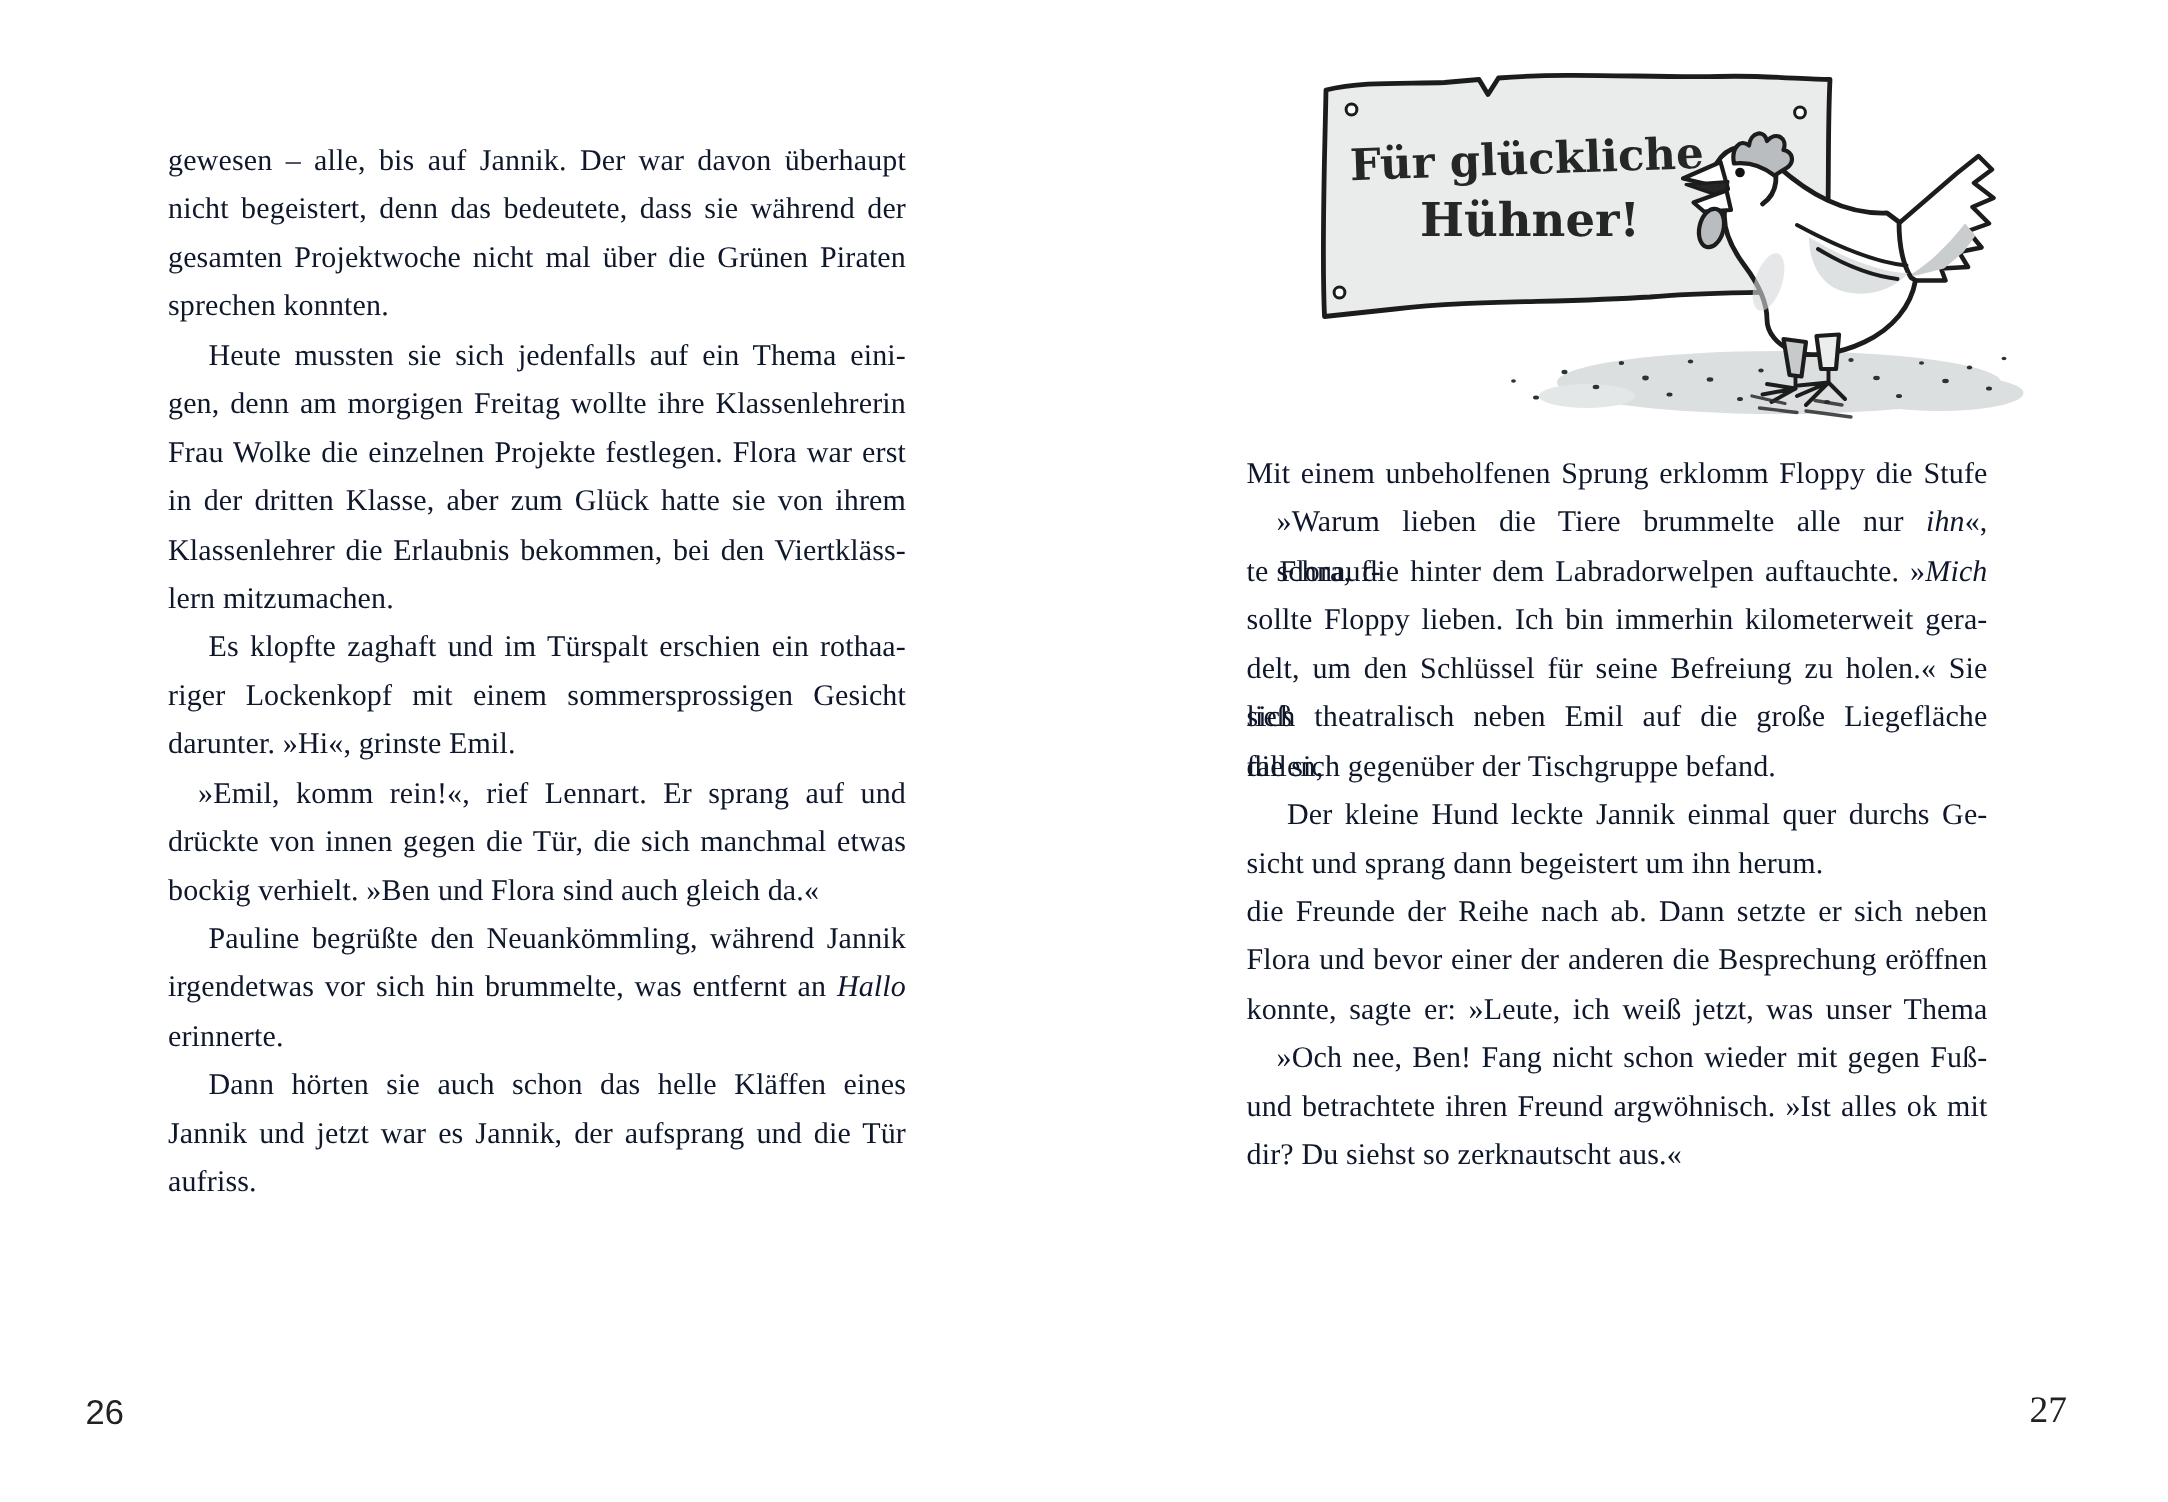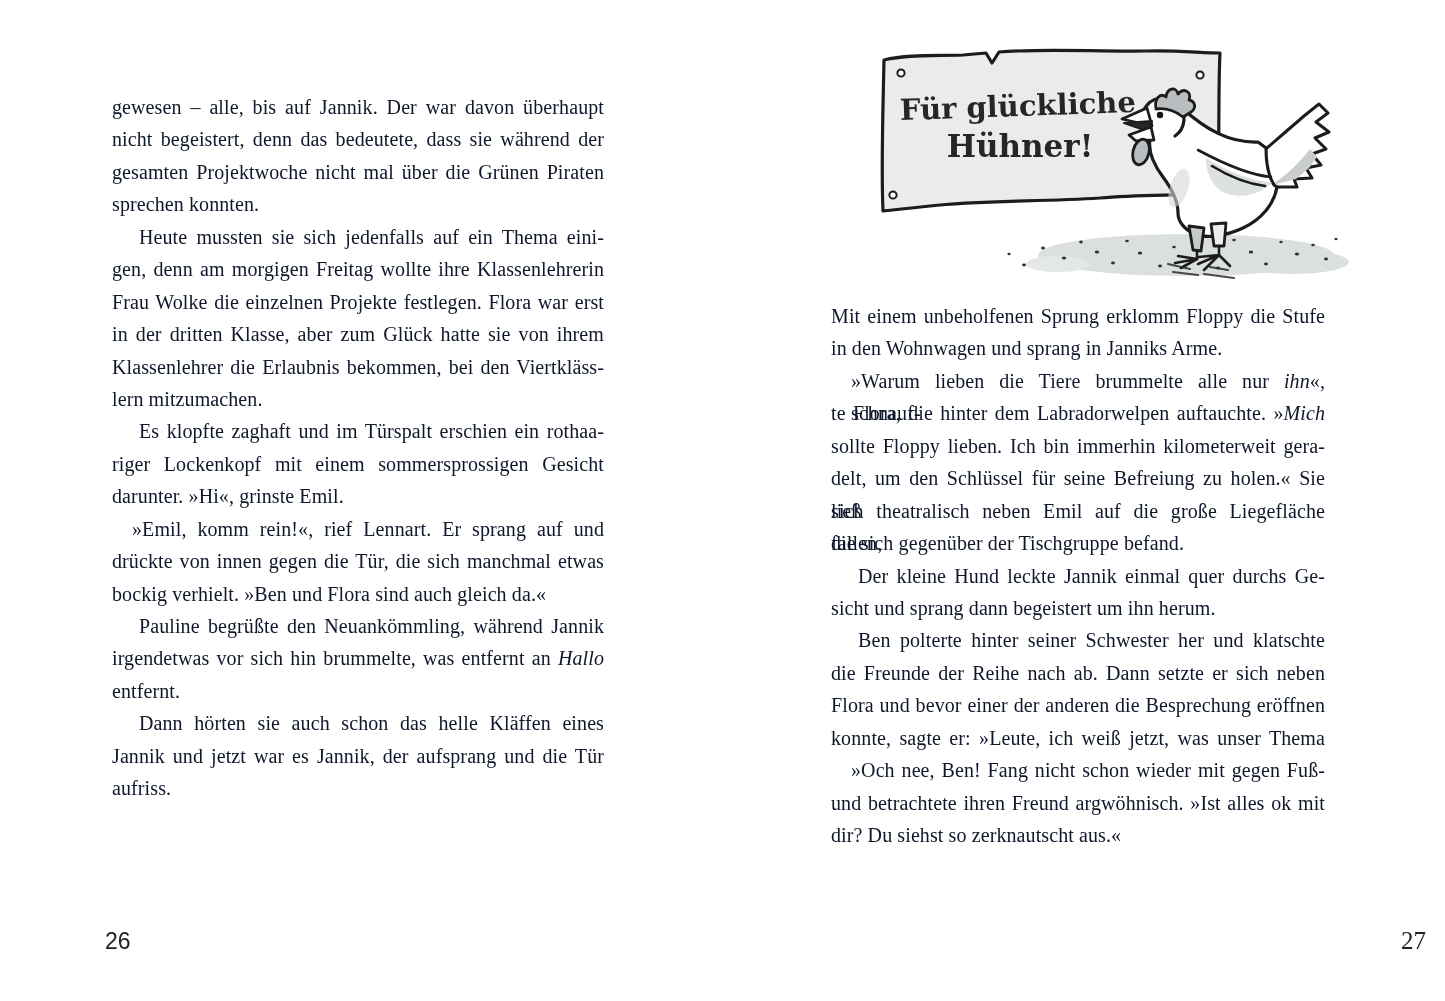--- a/index.html
+++ b/index.html
@@ -15,21 +15,21 @@
     height:32.45px;line-height:32.45px;
     text-align:justify;text-align-last:justify;
     letter-spacing:0.1px;
   }
   .text-col .line.last{text-align-last:left;}
   .text-col .line.indent{padding-left:27px;}
   .text-col .line.indent-q{padding-left:20px;}
   .it{font-style:italic;}
   #page-left-text{left:112px;top:91px;width:492px;}
   #page-right-text{left:831px;top:300px;width:494px;}
-  .pagenum{position:absolute;color:#222;margin-left:48px;}
+  .pagenum{position:absolute;color:#222;}
   #pagenum-left{left:57px;top:928px;font-family:"Liberation Sans","DejaVu Sans",sans-serif;font-size:23px;}
   #pagenum-right{left:1353px;top:927px;font-family:"Liberation Serif",serif;font-size:25px;}
   #illustration{position:absolute;left:868px;top:36px;}
   .sign-text{
     font-family:"DejaVu Serif","Liberation Serif",serif;
     font-weight:bold;fill:#262626;
   }
 </style>
 </head>
 <body>
@@ -126,48 +126,46 @@
       <div class="line last"><span>darunter. »Hi«, grinste Emil.</span></div>
     </div>
     <div>
       <div class="line indent-q"><span>»Emil, komm rein!«, rief Lennart. Er sprang auf und</span></div>
       <div class="line"><span>drückte von innen gegen die Tür, die sich manchmal etwas</span></div>
       <div class="line last"><span>bockig verhielt. »Ben und Flora sind auch gleich da.«</span></div>
     </div>
     <div>
       <div class="line indent"><span>Pauline begrüßte den Neuankömmling, während Jannik</span></div>
       <div class="line"><span>irgendetwas vor sich hin brummelte, was entfernt an </span><span class="it">Hallo</span></div>
-      <div class="line last"><span>entfernt.</span></div>
+      <div class="line last"><span>erinnerte.</span></div>
     </div>
     <div>
       <div class="line indent"><span>Dann hörten sie auch schon das helle Kläffen eines</span></div>
       <div class="line"><span>Jannik und jetzt war es Jannik, der aufsprang und die Tür</span></div>
       <div class="line last"><span>aufriss.</span></div>
     </div>
   </div>
 
 <div id="page-right-text" class="text-col">
     <div>
       <div class="line"><span>Mit einem unbeholfenen Sprung erklomm Floppy die Stufe</span></div>
-      <div class="line last"><span>in den Wohnwagen und sprang in Janniks Arme.</span></div>
     </div>
     <div>
       <div class="line indent-q"><span>»Warum lieben die Tiere brummelte alle nur </span><span class="it">ihn</span><span>«, schnauf-</span></div>
       <div class="line"><span>te Flora, die hinter dem Labradorwelpen auftauchte. »</span><span class="it">Mich</span></div>
       <div class="line"><span>sollte Floppy lieben. Ich bin immerhin kilometerweit gera-</span></div>
       <div class="line"><span>delt, um den Schlüssel für seine Befreiung zu holen.« Sie ließ</span></div>
       <div class="line"><span>sich theatralisch neben Emil auf die große Liegefläche fallen,</span></div>
       <div class="line last"><span>die sich gegenüber der Tischgruppe befand.</span></div>
     </div>
     <div>
       <div class="line indent"><span>Der kleine Hund leckte Jannik einmal quer durchs Ge-</span></div>
       <div class="line last"><span>sicht und sprang dann begeistert um ihn herum.</span></div>
     </div>
     <div>
-      <div class="line indent"><span>Ben polterte hinter seiner Schwester her und klatschte</span></div>
       <div class="line"><span>die Freunde der Reihe nach ab. Dann setzte er sich neben</span></div>
       <div class="line"><span>Flora und bevor einer der anderen die Besprechung eröffnen</span></div>
       <div class="line"><span>konnte, sagte er: »Leute, ich weiß jetzt, was unser Thema</span></div>
     </div>
     <div>
       <div class="line indent-q"><span>»Och nee, Ben! Fang nicht schon wieder mit gegen Fuß-</span></div>
       <div class="line"><span>und betrachtete ihren Freund argwöhnisch. »Ist alles ok mit</span></div>
       <div class="line last"><span>dir? Du siehst so zerknautscht aus.«</span></div>
     </div>
   </div>

